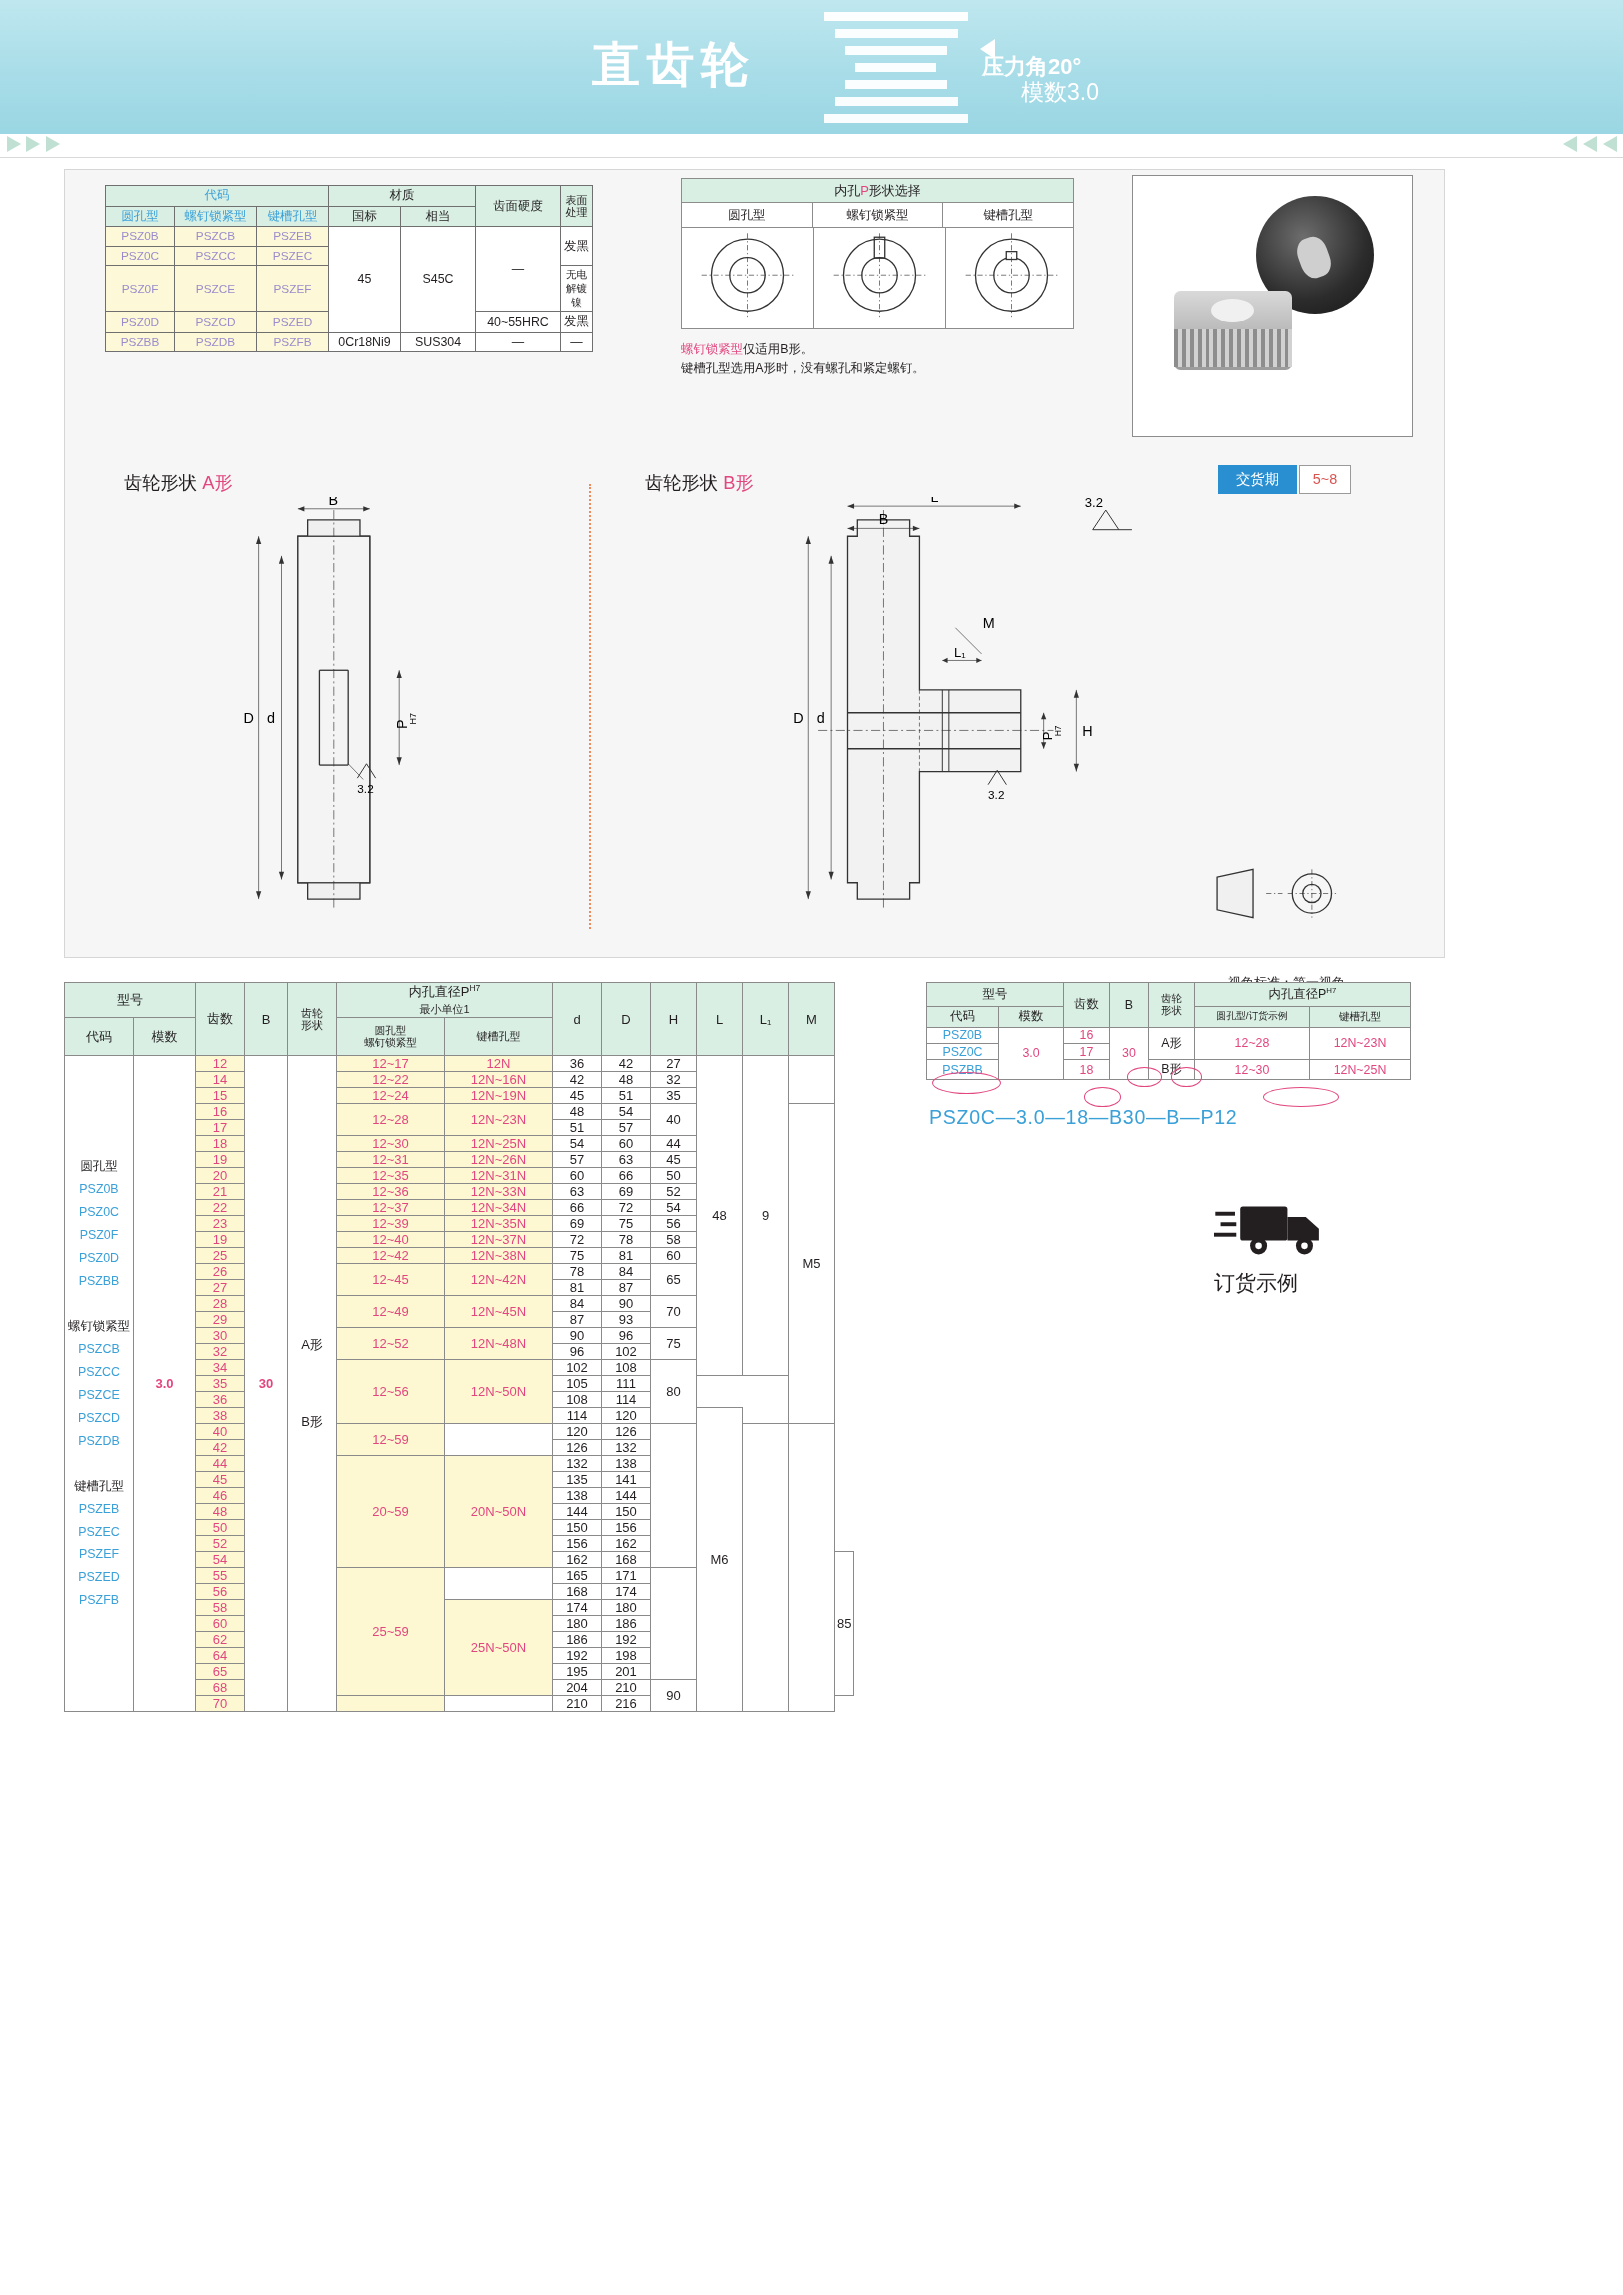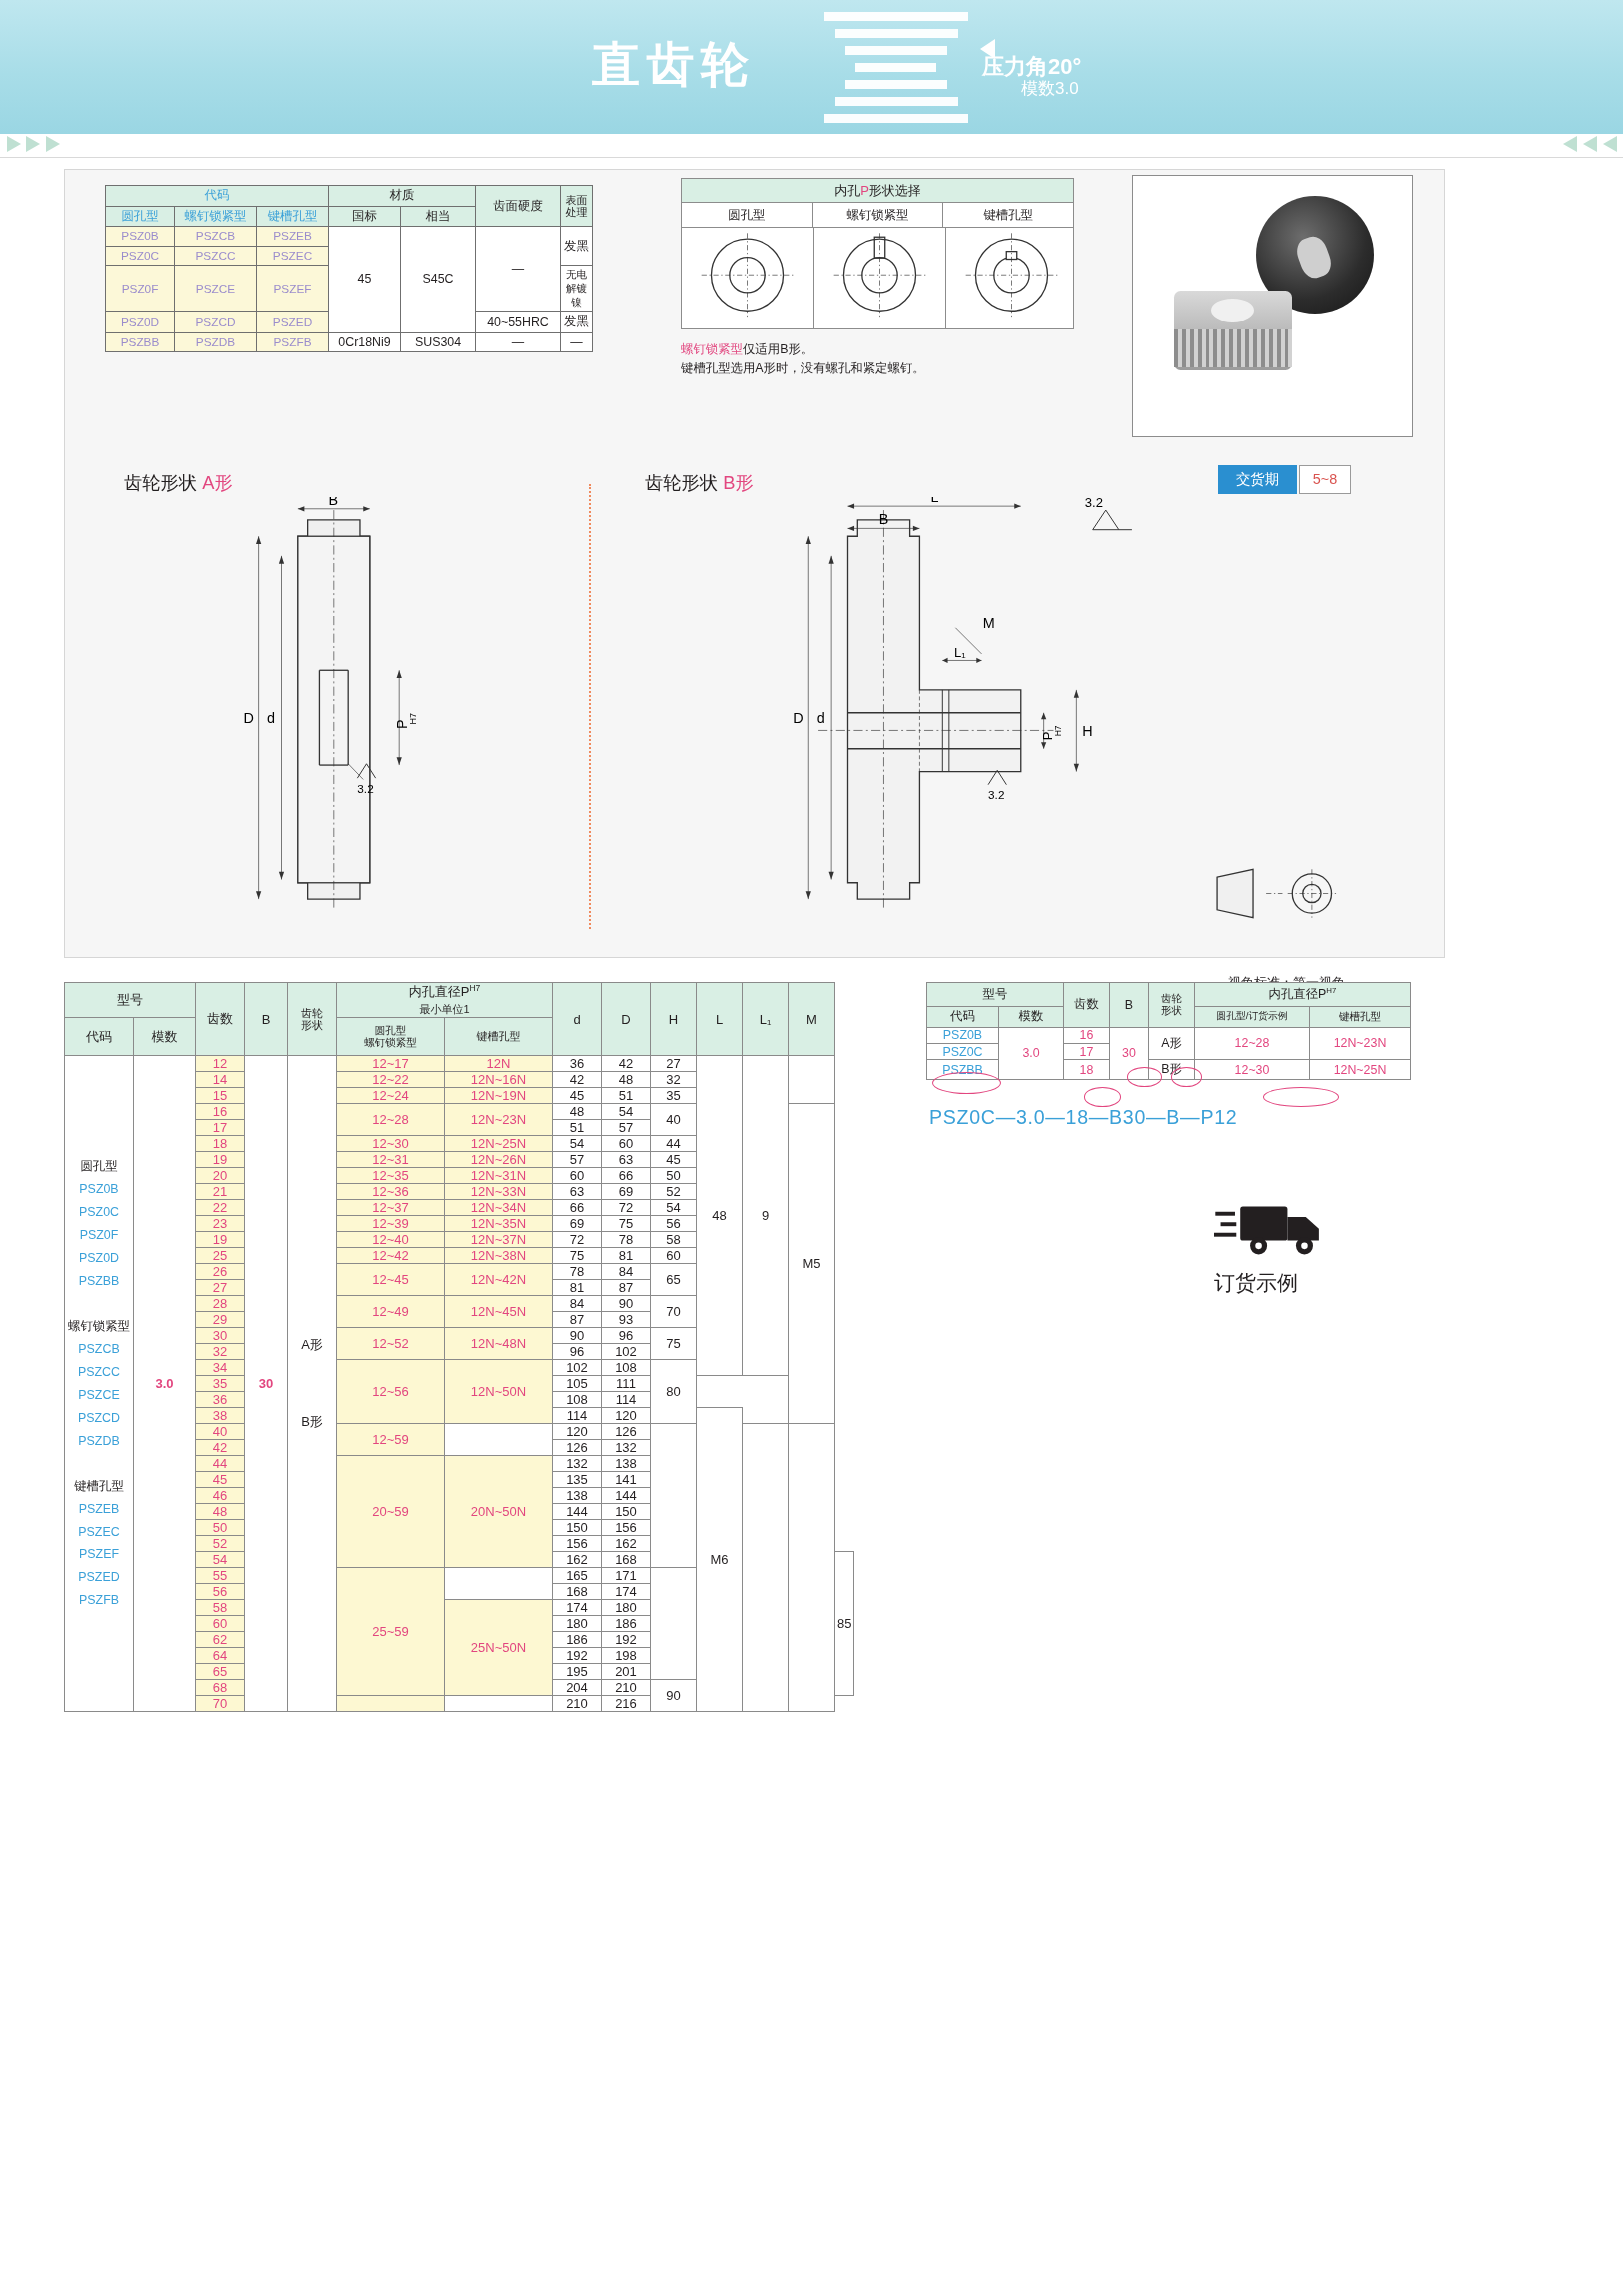--- a/index.html
+++ b/index.html
@@ -24,21 +24,21 @@
   .header-stripes { position:absolute; left:811px; top:11.8px; width:170px; height:111px; }
   .header-stripes i {
     position:absolute; display:block; height:9.2px; background:#ffffff; opacity:.95;
   }
   .header-sub1 {
     position:absolute; left:982px; top:24px;
     font-size:22px; font-weight:bold; color:#ffffff;margin-top:28px;
   }
   .header-sub2 {
     position:absolute; left:1021px; top:77px;
-    font-size:17px; color:#ffffff;
+    font-size:23px; color:#ffffff;
   }
   .tri-left {
     position:absolute; left:980px; top:39px;
     width:0;height:0;border-top:10.5px solid transparent;border-bottom:10.5px solid transparent;
     border-right:15.7px solid #ffffff;
   }
   
   .chevron-band {
     position:absolute; left:0; top:134px; width:1623px; height:23.6px; background:#ffffff;
     border-bottom:0.7px solid #d9d9d9;

